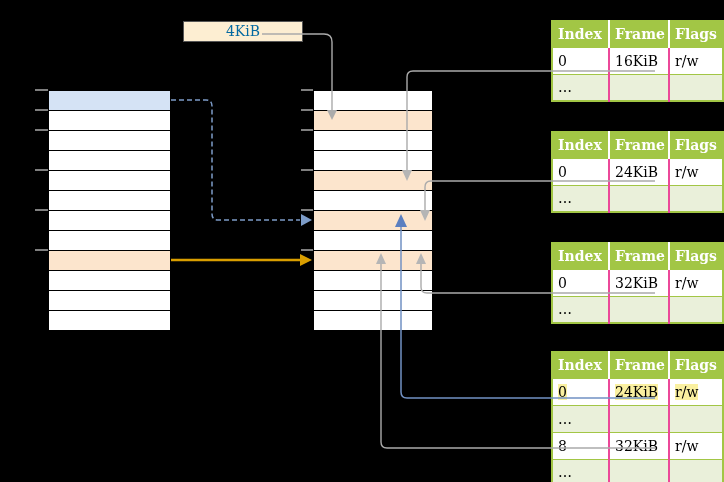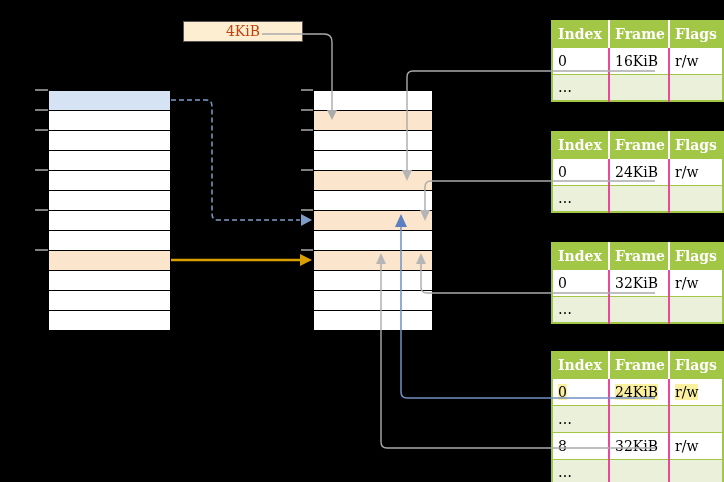--- a/index.html
+++ b/index.html
@@ -11,21 +11,21 @@
   .mrow{height:19px;border-bottom:1px solid #000;background:#fff;}
   .mrow:last-child{border-bottom:none;}
   .mrow.blue{background:#d5e3f5;}
   .mrow.orange{background:#fce5cd;}
   #vmem{left:48px;top:90px;}
   #pmem{left:313px;top:90px;width:118px;}
 
   
   .sizebox{position:absolute;left:183px;top:21px;width:118px;height:19px;
     background:#fdeed2;border:1px solid #555;
-    text-align:center;font-size:14px;line-height:19px;color:#c2410c;}
+    text-align:center;font-size:14px;line-height:19px;color:#0369a1;}
 
   
   table.pt{border-collapse:collapse;position:absolute;left:551px;width:171px;
     table-layout:fixed;background:#fff;border:2px solid #a2c645;
     font-size:14px;color:#000;}
   table.pt th{background:#a2c645;color:#fff;font-weight:bold;font-size:14px;
     text-align:left;padding:0 5px;height:26px;border-left:2px solid #fff;
     box-sizing:border-box;}
   table.pt th:first-child{border-left:none;}
   table.pt td{border-left:2px solid #ec4899;border-top:1px solid #a2c645;

